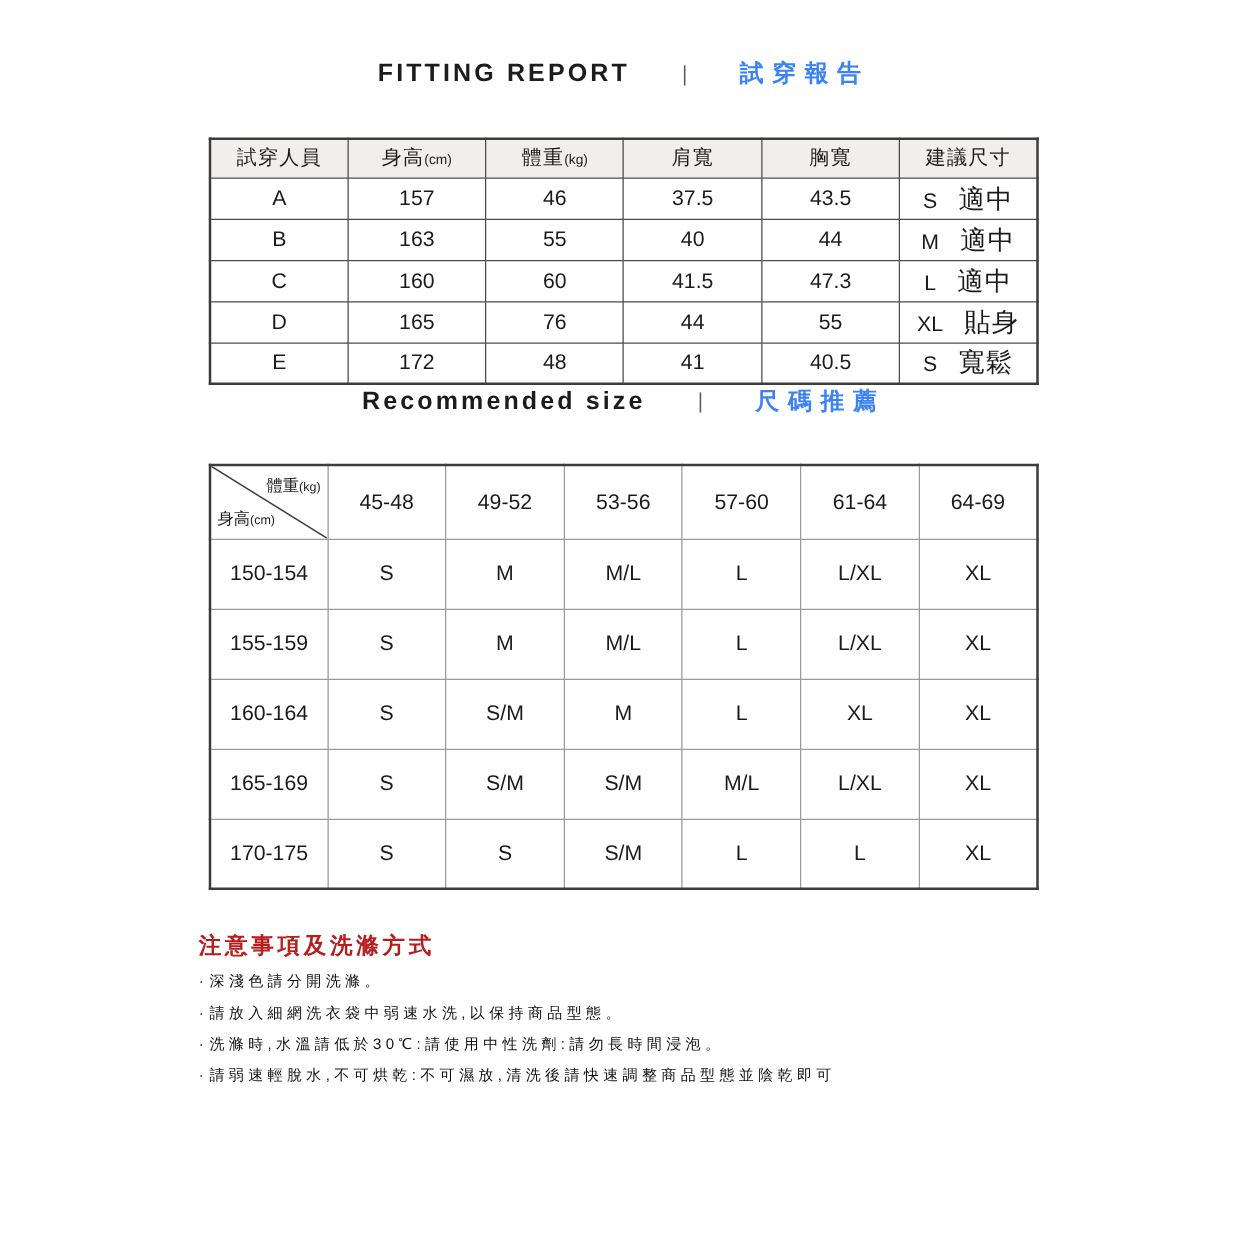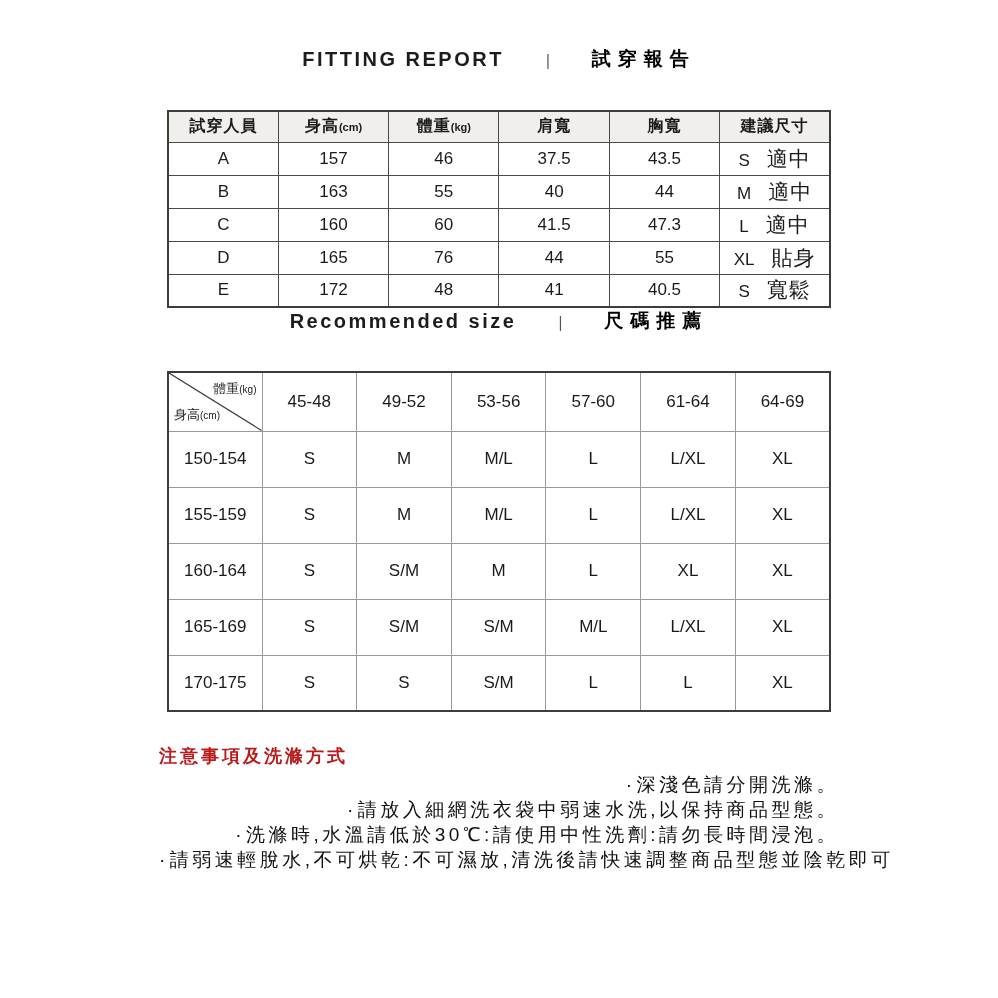--- a/index.html
+++ b/index.html
@@ -29,41 +29,41 @@
   }
   .section-title .divider {
     font-weight: 300;
     font-size: 15px;
     color: #555;
     transform: scaleY(1.15);
   }
   .section-title .zh {
     font-size: 19px;
     letter-spacing: 7px;
-    color: #000000;
+    color: #3b82f6;
   }
   .main-title { padding-top: 46px; }
   .rec-title  { }
 
   
   table { border-collapse: collapse; table-layout: fixed; margin: 0 auto; }
   .t1 {
     width: 664px;
     margin-top: 38px;
     border: 2px solid #3c3c3c;
   }
   .t1 th, .t1 td {
     border: 1px solid #4a4a4a;
     text-align: center;
     vertical-align: middle;
   }
   .t1 th {
     height: 31px;
     background: #f1efec;
-    font-weight: bold;
+    font-weight: normal;
     font-size: 16px;
     letter-spacing: 1px;
   }
   .t1 td {
     height: 33px;
     font-size: 17px;
   }
   .unit { font-size: 11px; letter-spacing: 0; }
   .size-pair {
     display: inline-flex;
@@ -110,26 +110,25 @@
     margin: 32px auto 0;
   }
   .notes-title {
     font-size: 18px;
     font-weight: bold;
     letter-spacing: 3px;
     color: #b91c1c;
   }
   .note-line {
     margin-top: 9px;
-    font-size: 19px;
+    font-size: 12px;
     letter-spacing: 3.5px;
     line-height: 16px;
     white-space: nowrap;
     color: #111;
-    text-align: right;
   }
   .note-line:first-of-type { margin-top: 21px; }
   .note-line .bullet { margin-right: 1px; }
 </style>
 </head>
 <body>
 
 <div class="page">
 
   <div class="section-title main-title">

